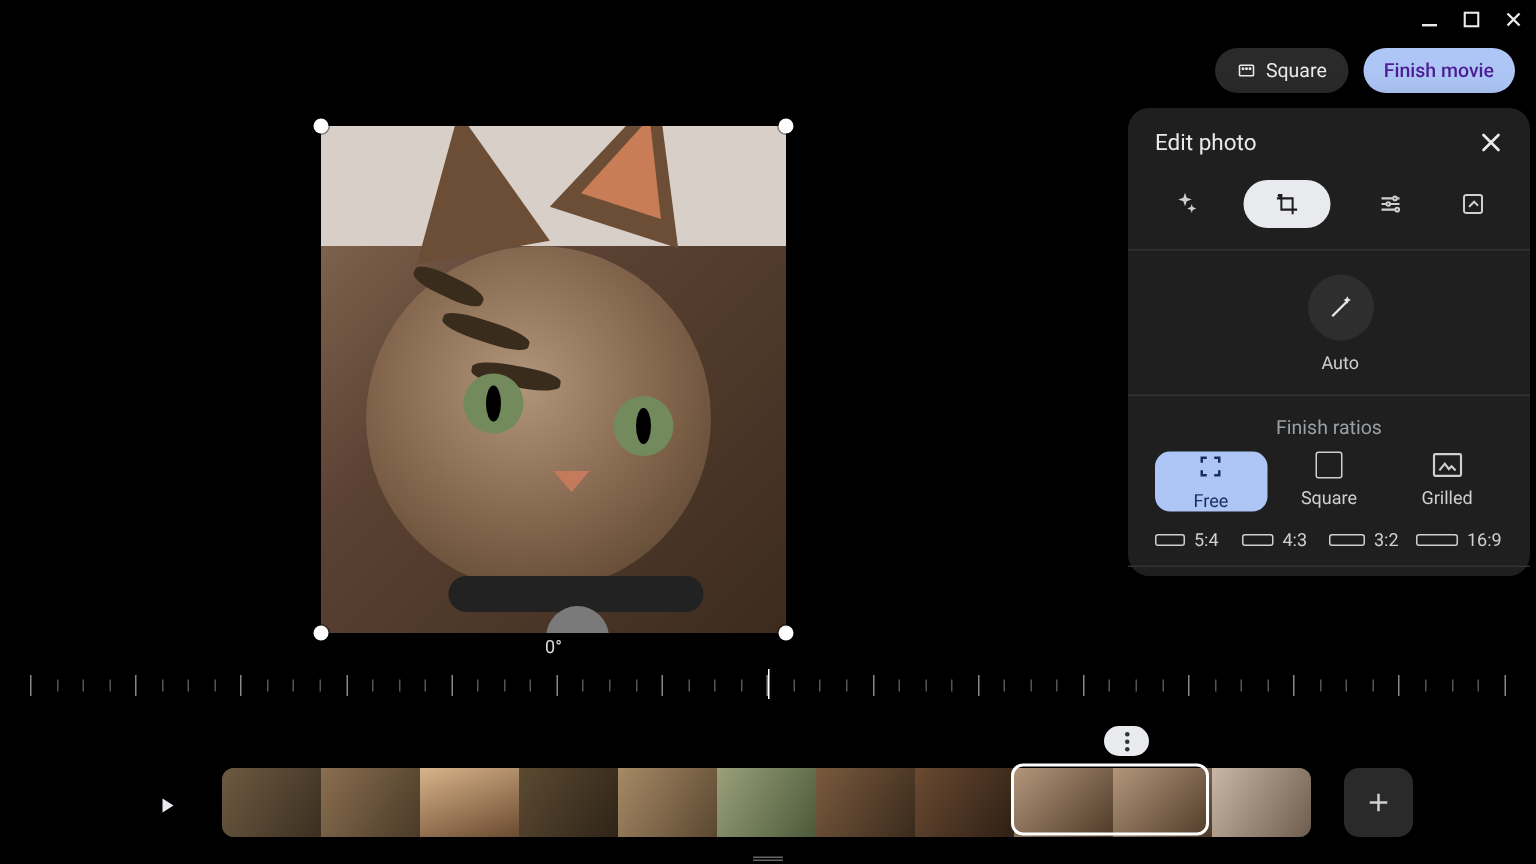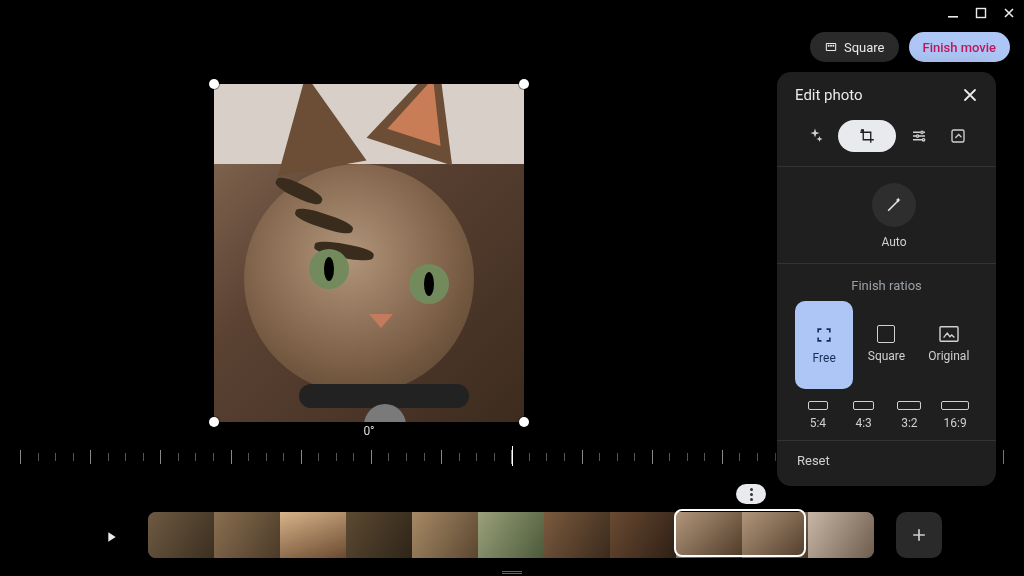--- a/index.html
+++ b/index.html
@@ -5,21 +5,21 @@
   * { box-sizing: border-box; margin: 0; padding: 0; font-family: "Google Sans", Roboto, Arial, sans-serif; }
   html, body { width: 1024px; height: 576px; background: #000; color: #e8eaed; overflow: hidden; position: relative; }
 
   
   .winctl { position: absolute; top: 4px; right: 6px; display: flex; gap: 10px; align-items: center; }
   .winctl span { width: 18px; height: 18px; display: inline-flex; align-items: center; justify-content: center; color: #e8eaed; font-size: 15px; cursor: pointer; }
 
   
   .topchips { position: absolute; top: 32px; right: 14px; display: flex; gap: 10px; align-items: center; }
   .chip { background: #2a2a2a; border-radius: 18px; height: 30px; padding: 0 14px; display: inline-flex; align-items: center; gap: 6px; font-size: 13px; color: #e8eaed; cursor: pointer; }
-  .chip.primary { background: #aec6f6; color: #be185d; font-weight: 500; }
+  .chip.primary { background: #aec6f6; color: #4c1d95; font-weight: 500; }
   .chip svg, .chip .ico { width: 14px; height: 14px; }
 
   
   .cropwrap { position: absolute; left: 214px; top: 84px; width: 310px; height: 338px; }
   .cropimg { width: 100%; height: 100%; background: linear-gradient(135deg,#8c7058 0%, #5b4233 40%, #3c2b1e 100%); position: relative; overflow: hidden; }
   
   .cat-head { position:absolute; left:30px; top:80px; width:230px; height:230px; border-radius:50%; background: radial-gradient(circle at 45% 40%, #b2967b 0%, #7e6148 55%, #4e3a28 100%); }
   .cat-stripe { position:absolute; background:#3a2c1d; border-radius:40%; }
   .cs1{left:60px;top:100px;width:50px;height:14px;transform:rotate(25deg);}
   .cs2{left:80px;top:130px;width:60px;height:14px;transform:rotate(18deg);}
@@ -41,38 +41,38 @@
 
   .angle { position:absolute; left:214px; top:424px; width:310px; text-align:center; font-size:12px; color:#ddd; }
   .ruler { position:absolute; left:20px; right:20px; top:444px; height:24px; }
   .ruler .ticks { position:absolute; left:0; right:0; top:6px; height:14px; display:flex; justify-content:space-between; }
   .ruler .ticks i { width:1px; background:#555; }
   .ruler .ticks i.major { background:#888; height:14px; }
   .ruler .ticks i.minor { height:8px; margin-top:3px; }
   .ruler .center { position:absolute; left:50%; top:2px; width:1px; height:20px; background:#fff; }
 
   
-  .panel { position:absolute; right:28px; top:72px; width:219px; background:#1f1f1f; border-radius:14px; padding:0 0 6px 0; box-shadow:0 4px 24px rgba(0,0,0,.5); }
+  .panel { position:absolute; right:4px; top:72px; width:268px; background:#1f1f1f; border-radius:14px; padding:0 0 6px 0; box-shadow:0 4px 24px rgba(0,0,0,.5); }
   .panel-head { display:flex; align-items:center; justify-content:space-between; padding:14px 18px 10px 18px; }
   .panel-head h3 { font-size:15px; font-weight:400; }
   .panel-head .close { cursor:pointer; color:#e8eaed; }
   .tool-tabs { display:flex; align-items:center; justify-content:space-between; padding:6px 22px 14px 22px; border-bottom:1px solid #333; }
   .tool-tabs .tab { width:32px; height:32px; border-radius:18px; display:inline-flex; align-items:center; justify-content:center; cursor:pointer; color:#cfcfcf; }
   .tool-tabs .tab.active { background:#e8eaed; color:#1f1f1f; width:58px; }
   .actions { display:flex; justify-content:center; gap:38px; padding:16px 0 14px 15px; border-bottom:1px solid #333;flex-direction:column; }
   .abtn { display:flex; flex-direction:column; align-items:center; gap:8px; cursor:pointer; }
   .abtn .circ { width:44px; height:44px; border-radius:50%; background:#2e2e2e; display:flex; align-items:center; justify-content:center; }
   .abtn span { font-size:12px; color:#d0d0d0; }
   .section-title { text-align:center; font-size:13px; color:#9aa0a6; padding:14px 0 8px 0; }
   .ratios { display:grid; grid-template-columns:repeat(3,1fr); gap:6px 4px; padding:0 18px 8px 18px; }
-  .ratio { display:flex; flex-direction:column; align-items:center; gap:6px; padding:24px 0; border-radius:10px; cursor:pointer; font-size:12px; color:#d0d0d0; }
+  .ratio { display:flex; flex-direction:column; align-items:center; gap:6px; padding:0 0; border-radius:10px; cursor:pointer; font-size:12px; color:#d0d0d0; }
   .ratio.active { background:#aec6f6; color:#1a2d56; }
   .ratio .shape { width:22px; height:16px; border:1.5px solid currentColor; border-radius:2px; }
   .ratios2 { display:grid; grid-template-columns:repeat(4,1fr); padding:4px 18px 10px 18px; border-bottom:1px solid #333; }
-  .ratio2 { display:flex; flex-direction:column; align-items:center; gap:6px; cursor:pointer; font-size:12px; color:#d0d0d0; }
+  .ratio2 { display:flex; flex-direction:row; align-items:center; gap:6px; cursor:pointer; font-size:12px; color:#d0d0d0; }
   .ratio2 .shape { border:1.5px solid currentColor; border-radius:2px; }
   .reset { padding:12px 20px; font-size:13px; color:#d0d0d0; cursor:pointer; }
 
   
   .kebab { position:absolute; left:736px; top:484px; width:30px; height:20px; border-radius:11px; background:#e8eaed; display:flex; align-items:center; justify-content:center; cursor:pointer; }
   .kebab i { width:3px; height:3px; background:#333; border-radius:50%; margin:0 1px; display:block; }
   .kebab .col { display:flex; flex-direction:column; gap:2px; }
 
   
   .play { position:absolute; left:94px; top:520px; width:34px; height:34px; display:flex; align-items:center; justify-content:center; cursor:pointer; color:#e8eaed; }
@@ -267,21 +267,21 @@
     </div>
     <div class="ratio">
       <div class="shape" style="width:18px;height:18px;"></div>
       <span>Square</span>
     </div>
     <div class="ratio">
       <svg width="22" height="18" viewBox="0 0 24 20" fill="none" stroke="currentColor" stroke-width="1.6">
           <rect x="2" y="2" width="20" height="16" rx="1"></rect>
           <path d="M6 14l4-5 3 4 2-2 3 3"></path>
         </svg>
-      <span>Original</span>
+      <span>Grilled</span>
     </div>
   </div>
 
   <div class="ratios2" id="ratios2">
       <div class="ratio2">
         <div class="shape" style="width: 20px; height: 8.8px;"></div>
         <span>5:4</span>
       </div>
       <div class="ratio2">
         <div class="shape" style="width: 21px; height: 8.8px;"></div>
@@ -290,23 +290,20 @@
       <div class="ratio2">
         <div class="shape" style="width: 24px; height: 8.8px;"></div>
         <span>3:2</span>
       </div>
       <div class="ratio2">
         <div class="shape" style="width: 28px; height: 8.8px;"></div>
         <span>16:9</span>
       </div>
     </div>
 
-  <div class="reset">
-    <span>Reset</span>
-  </div>
 </div>
 
 <div class="kebab">
   <div class="col">
       <i></i>
       <i></i>
       <i></i>
     </div>
 </div>
 

